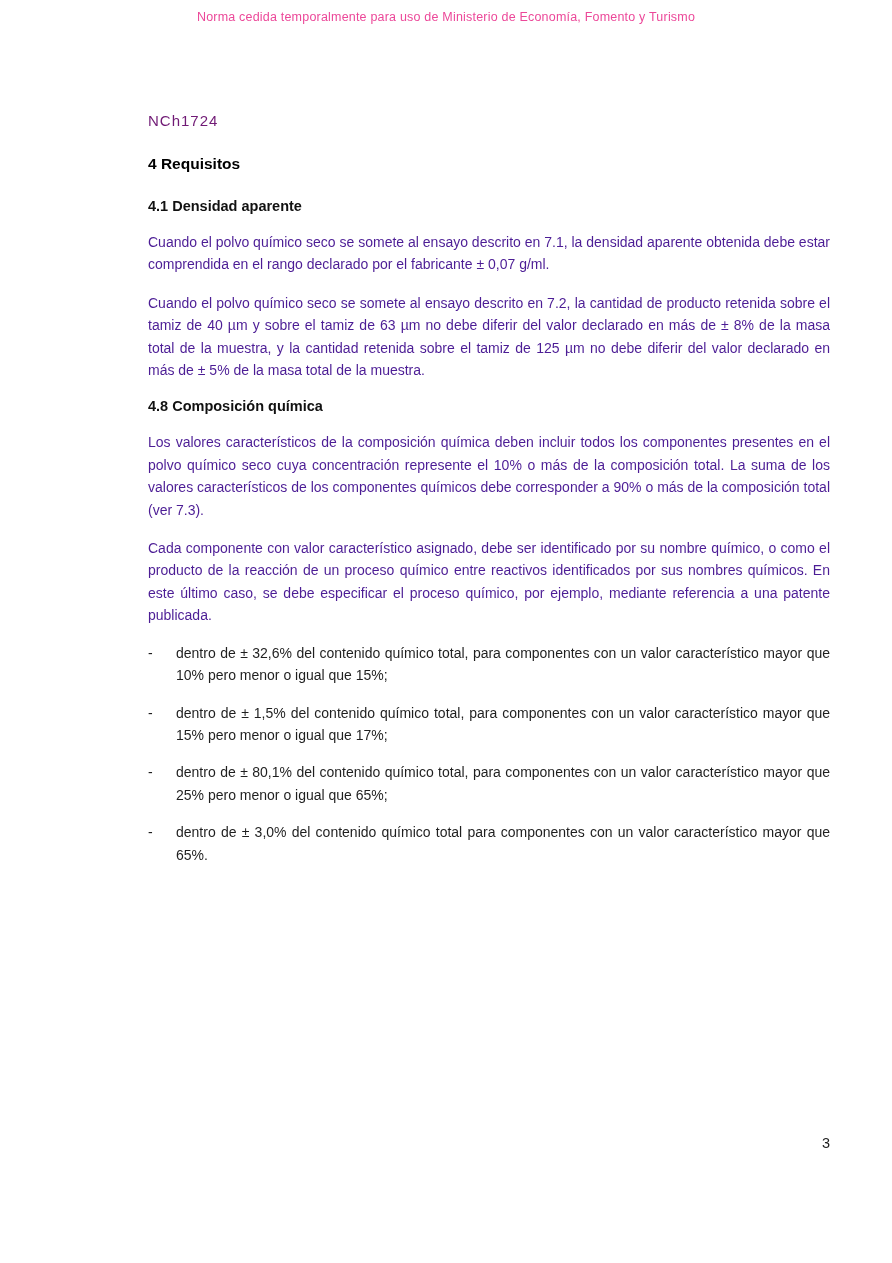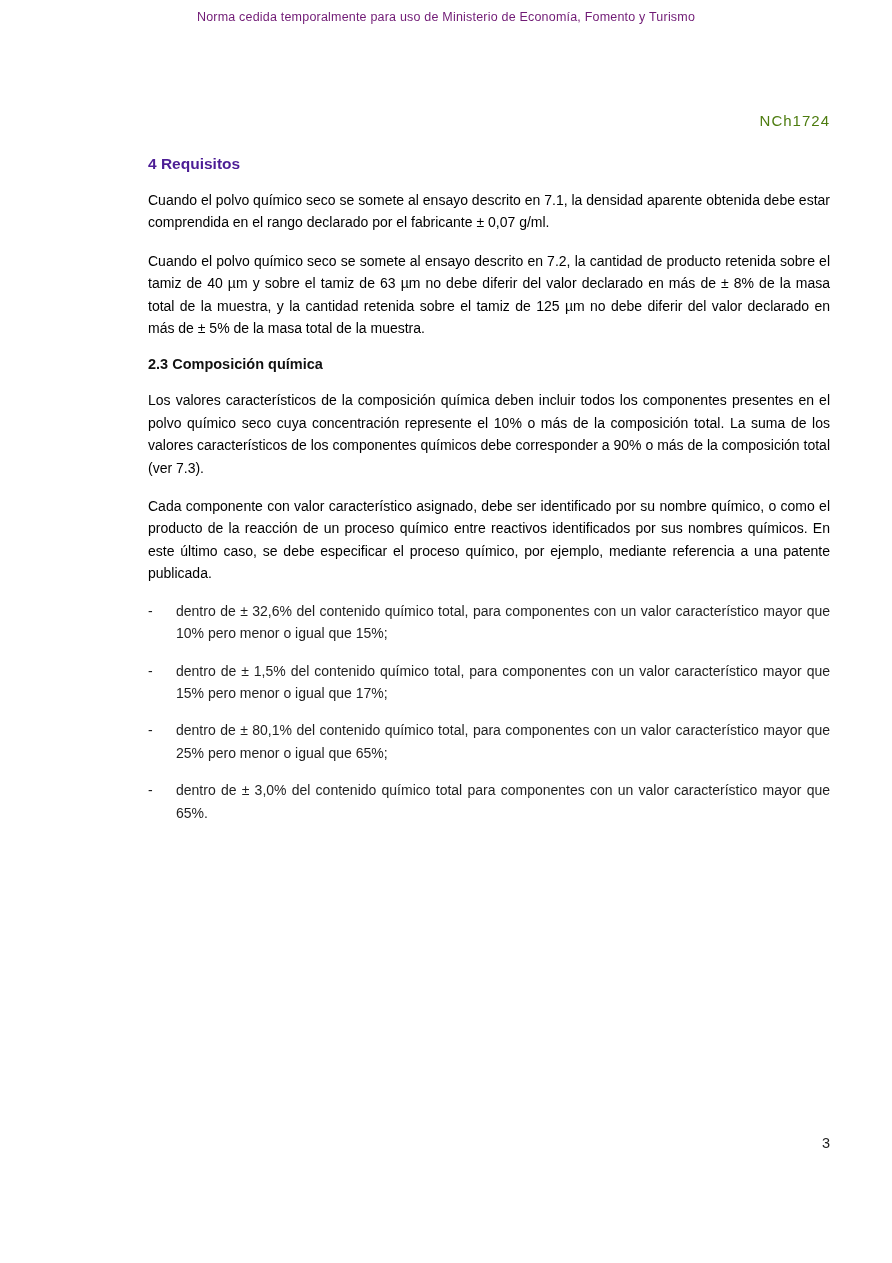--- a/index.html
+++ b/index.html
@@ -16,58 +16,58 @@
     overflow: hidden;
   }
   .watermark {
     position: absolute;
     top: 10px;
     left: 0;
     right: 0;
     text-align: center;
     font-size: 12.5px;
     line-height: 15px;
-    color: #701a75;
+    color: #ec4899;
     letter-spacing: 0.2px;
   }
   .content {
     position: absolute;
     left: 148px;
     top: 0;
     width: 682px;
   }
   .doc-code {
     margin-top: 111px;
-    text-align: right;
+    text-align: left;
     font-size: 15px;
     line-height: 19px;
     letter-spacing: 1px;
-    color: #4d7c0f;
+    color: #701a75;
   }
   .h1 {
     margin-top: 24px;
     font-size: 15.5px;
     line-height: 19px;
     font-weight: 700;
-    color: #4c1d95;
+    color: #000000;
   }
   .h2 {
     margin-top: 24px;
     font-size: 14.5px;
     line-height: 18px;
     font-weight: 700;
     color: #111111;
   }
   .h2.tight { margin-top: 16px; }
   .para {
     margin-top: 16px;
     font-size: 14px;
     line-height: 22.4px;
     text-align: justify;
-    color: #000000;
+    color: #4c1d95;
   }
   .para.no-justify { text-align: left; }
   .list { margin-top: 4px; }
   .list-item {
     display: flex;
     margin-top: 15px;
     font-size: 14px;
     line-height: 22.4px;
     color: #1f1f1f;
   }
@@ -94,27 +94,28 @@
 <div class="page">
 
   <div class="watermark">Norma cedida temporalmente para uso de Ministerio de Economía, Fomento y Turismo</div>
 
   <div class="content">
 
     <div class="doc-code">NCh1724</div>
 
     <div class="h1">4 Requisitos</div>
 
+    <div class="h2">4.1 Densidad aparente</div>
 
     <p class="para">Cuando el polvo químico seco se somete al ensayo descrito en 7.1, la densidad aparente obtenida debe estar comprendida en el rango declarado por el fabricante ± 0,07 g/ml.</p>
 
 
     <p class="para">Cuando el polvo químico seco se somete al ensayo descrito en 7.2, la cantidad de producto retenida sobre el tamiz de 40 µm y sobre el tamiz de 63 µm no debe diferir del valor declarado en más de ± 8% de la masa total de la muestra, y la cantidad retenida sobre el tamiz de 125 µm no debe diferir del valor declarado en más de ± 5% de la masa total de la muestra.</p>
 
-    <div class="h2 tight">2.3 Composición química</div>
+    <div class="h2 tight">4.8 Composición química</div>
 
 
     <p class="para">Los valores característicos de la composición química deben incluir todos los componentes presentes en el polvo químico seco cuya concentración represente el 10% o más de la composición total. La suma de los valores característicos de los componentes químicos debe corresponder a 90% o más de la composición total (ver 7.3).</p>
 
     <p class="para">Cada componente con valor característico asignado, debe ser identificado por su nombre químico, o como el producto de la reacción de un proceso químico entre reactivos identificados por sus nombres químicos. En este último caso, se debe especificar el proceso químico, por ejemplo, mediante referencia a una patente publicada.</p>
 
 
     <div class="list">
 
       <div class="list-item">

